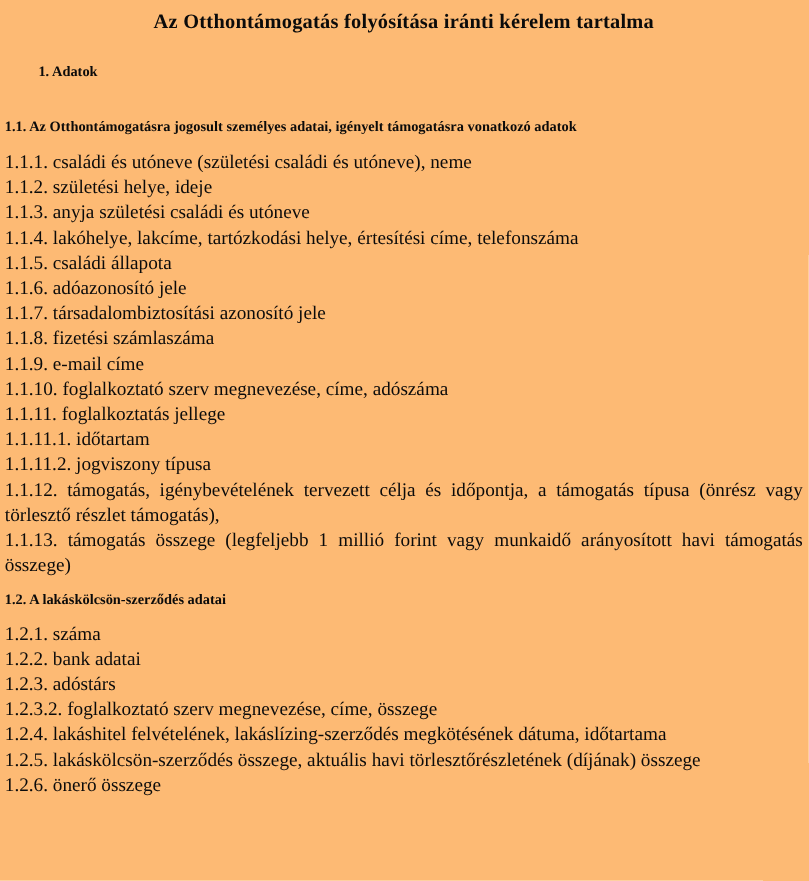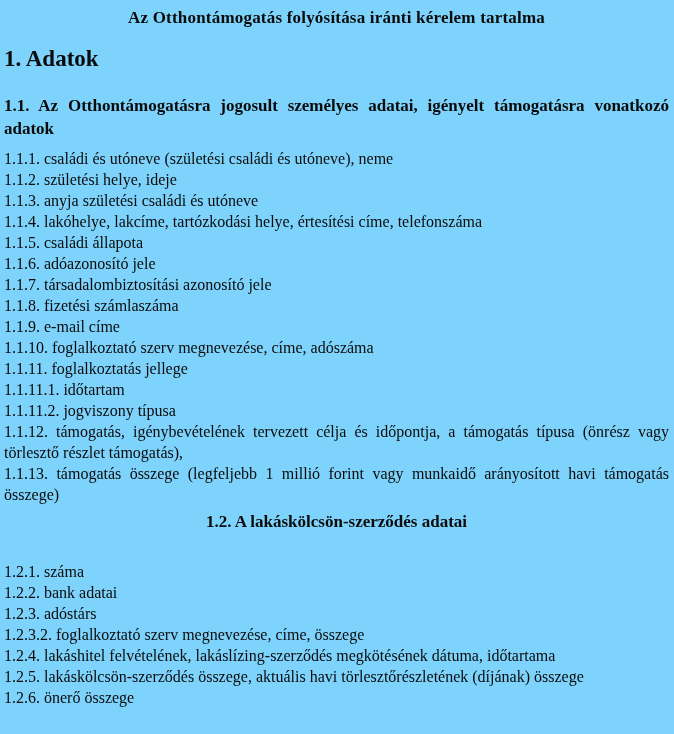--- a/index.html
+++ b/index.html
@@ -12,56 +12,57 @@
     height: 734px;
     overflow: hidden;
   }
   .page {
     box-sizing: border-box;
     width: 674px;
     height: 734px;
     padding: 6px 5px 0 4px;
     font-family: "Liberation Serif", serif;
     color: #0b0b0b;
-    background: #7dd3fc;
+    background: #fdba74;
   }
   .doc-title {
     font-size: 17px;
     font-weight: 700;
     line-height: 24px;
     text-align: center;
     letter-spacing: 0.2px;
   }
   .h1 {
     margin-top: 18px;
-    font-size: 23px;
+    font-size: 12px;
     font-weight: 700;
     line-height: 22px;
+    margin-left: 28px;
   }
   .h2 {
     margin-top: 24px;
-    font-size: 17px;
+    font-size: 12px;
     font-weight: 700;
     line-height: 23px;
     text-align: justify;
   }
   .h2.single {
     margin-top: 6px;
     line-height: 22px;
-    text-align: center;
+    text-align: left;
     font-family: Liberation Serif, serif;
   }
   .list {
     margin-top: 8px;
     font-size: 16px;
     line-height: 21px;
     text-align: justify;
   }
   .list.second {
-    margin-top: 28px;
+    margin-top: 8px;
   }
   .list p {
     margin: 0;
     padding: 0;
   }
 </style>
 </head>
 <body>
 
 <div class="page">

